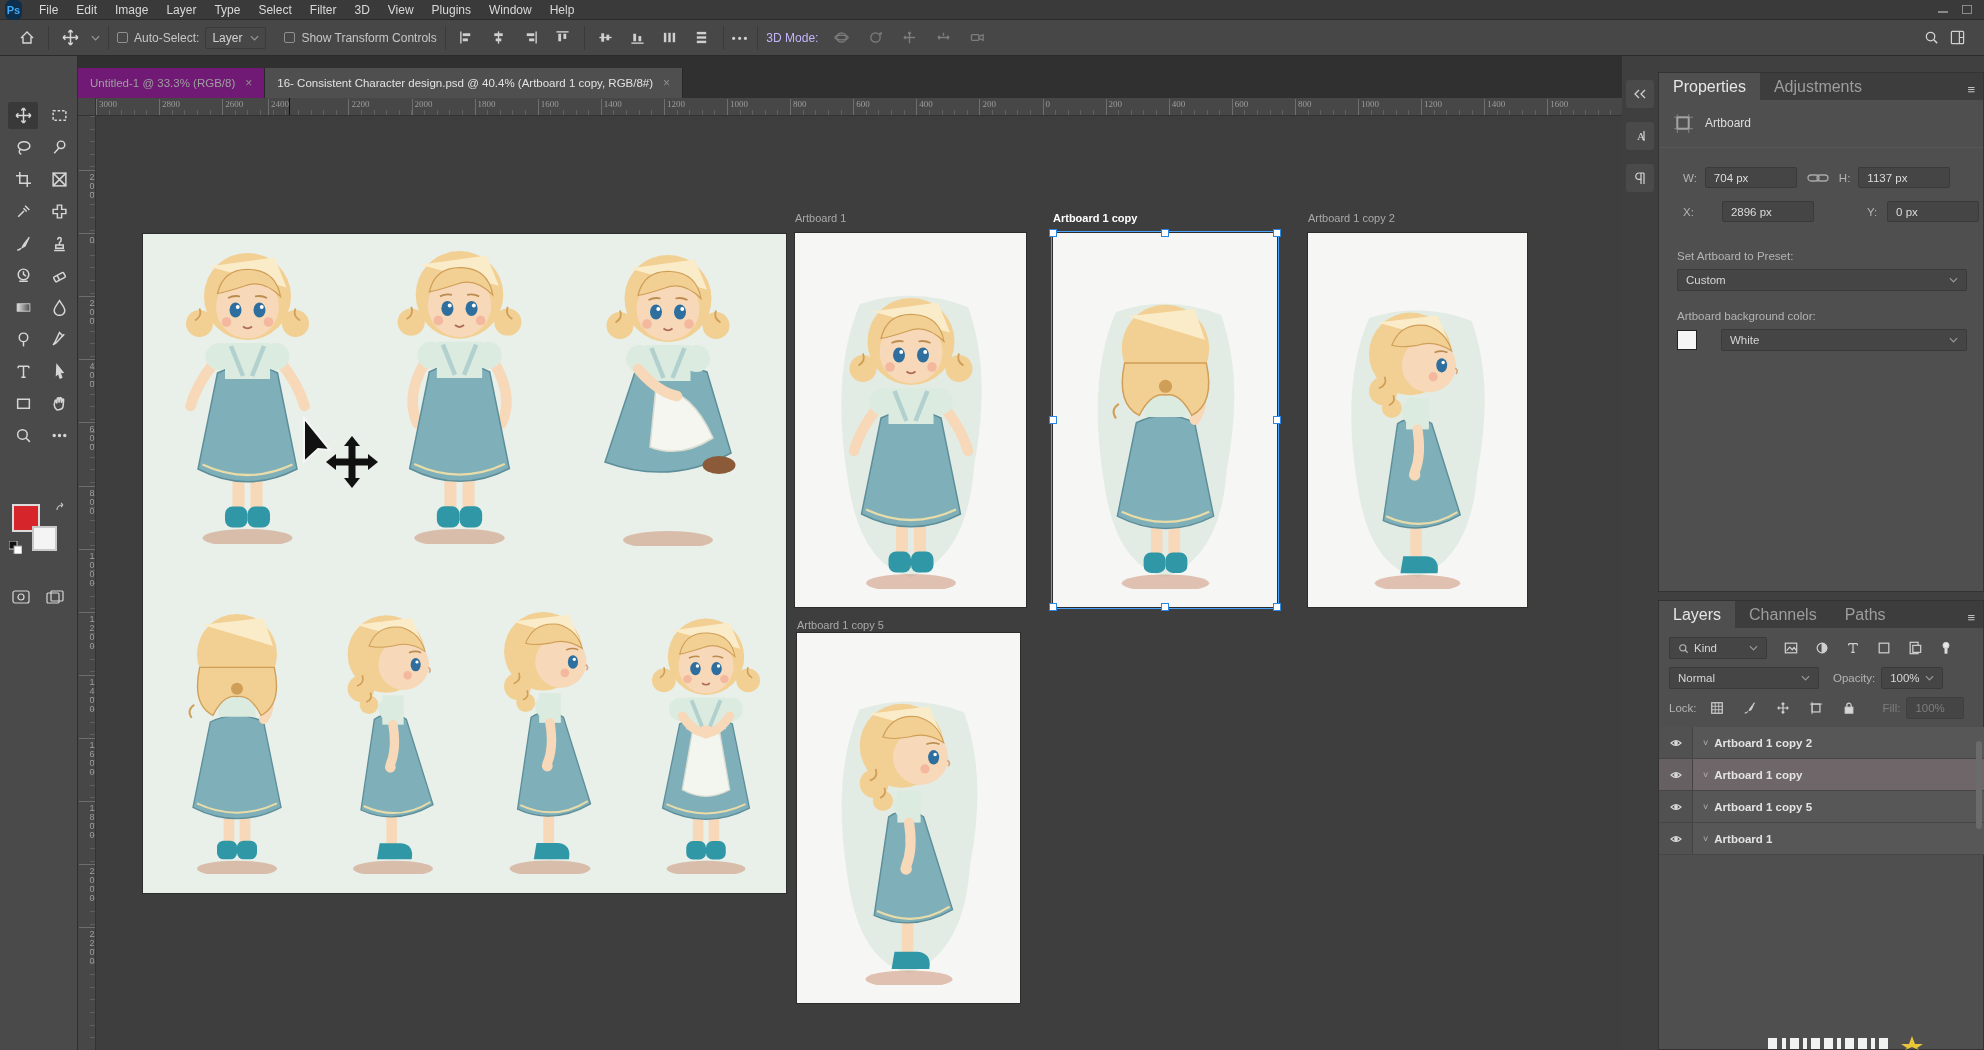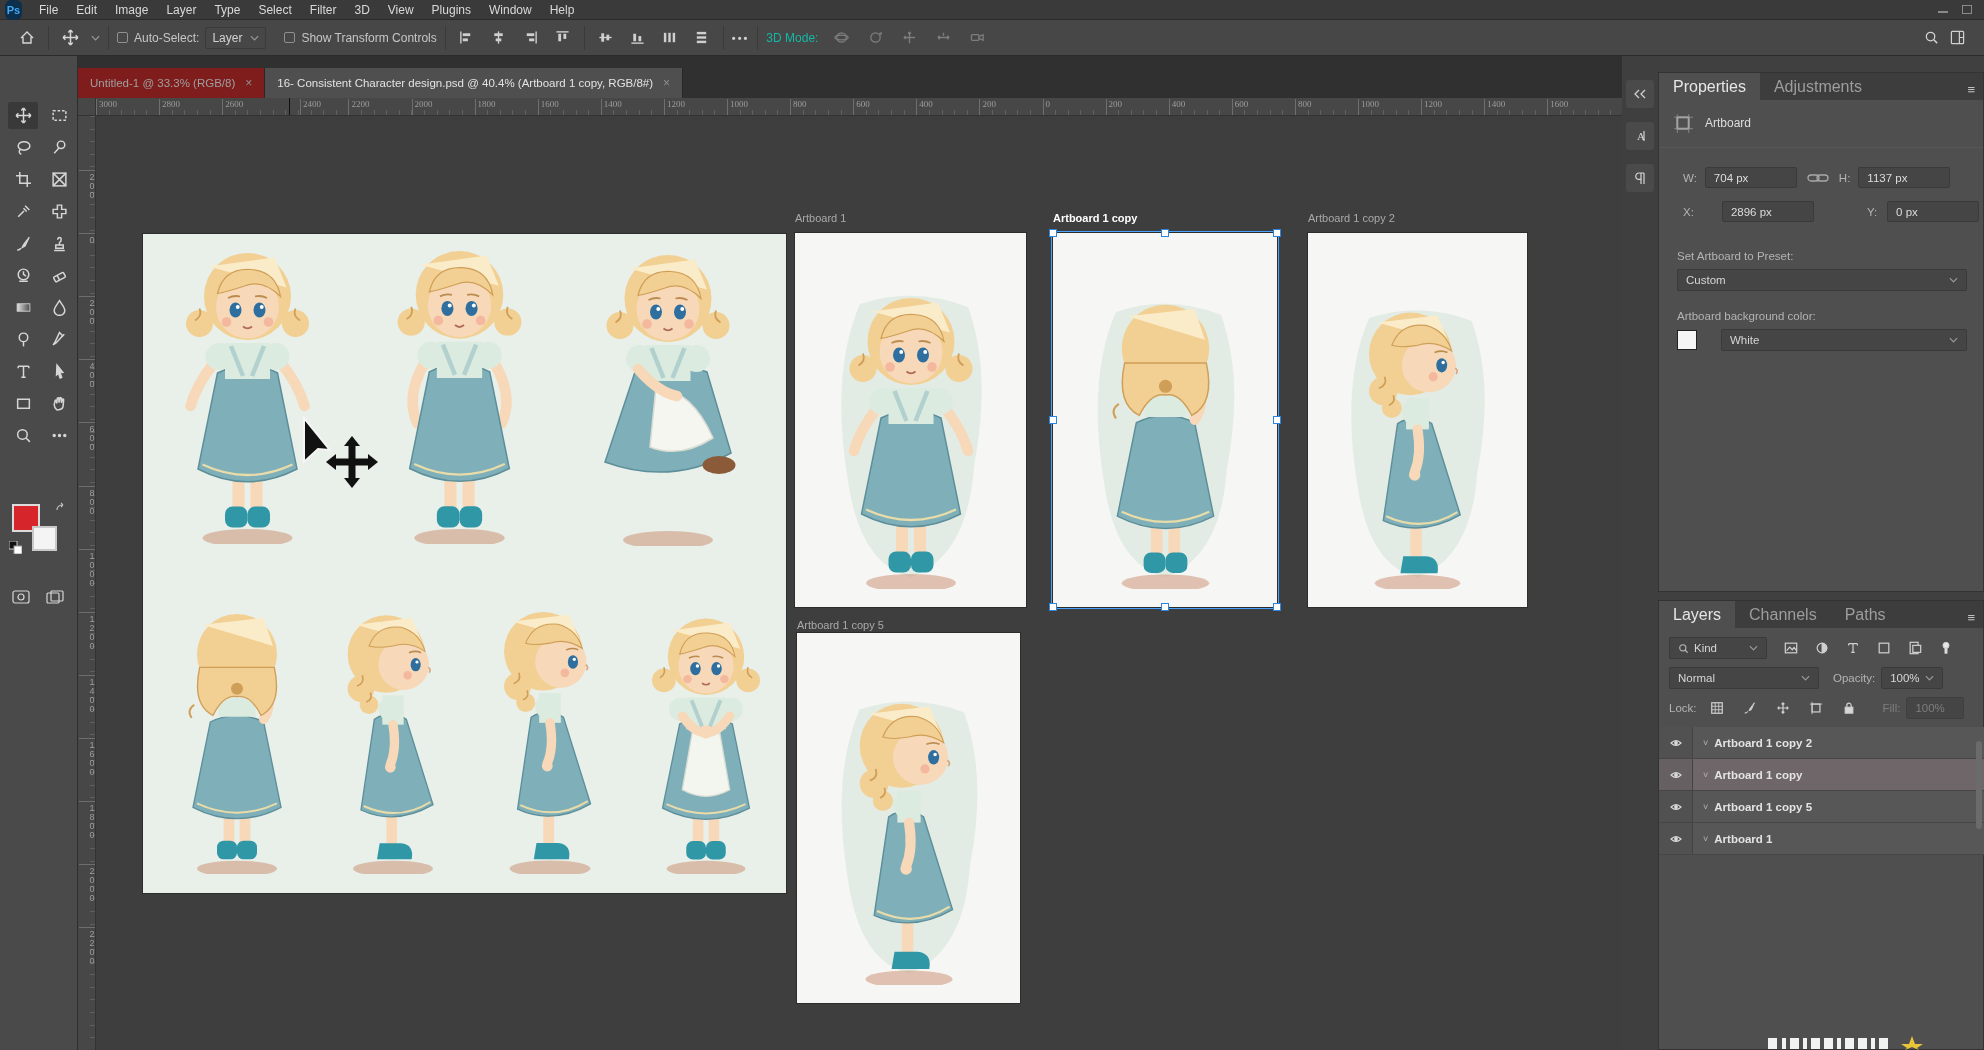--- a/index.html
+++ b/index.html
@@ -21,28 +21,28 @@
   .win-glyph { width:10px; height:9px; border:1px solid #8a8a8a; }
   .win-glyph.min { border:none; border-bottom:2px solid #8a8a8a; height:8px; }
 
   
   #optionsbar { left:0; top:20px; width:1984px; height:36px; background:#474747; border-bottom:1px solid #2b2b2b; display:flex; align-items:center; }
   .opt-sep { width:1px; height:24px; background:#565656; border-right:1px solid #3a3a3a; margin:0 8px; }
   .opt-icon { width:26px; height:26px; display:flex; align-items:center; justify-content:center; border-radius:2px; }
   .opt-icon.dim svg * { stroke:#7d7d7d; fill:none; }
   .checkbox { width:11px; height:11px; border:1px solid #909090; border-radius:2px; background:transparent; margin-right:6px; }
   .opt-label { color:#c6c6c6; font-size:12px; }
-  .opt-label.dim { color:#14b8a6; }
+  .opt-label.dim { color:#c4b5fd; }
   .dropbox { display:flex; align-items:center; background:#474747; border:1px solid #3a3a3a; border-radius:2px; height:22px; padding:0 6px; margin-left:6px; color:#d2d2d2; }
   .chev { margin-left:8px; }
   .dots { color:#d0d0d0; font-weight:bold; letter-spacing:2px; font-size:11px; }
 
   
   #tabbar { left:0; top:56px; width:1984px; height:42px; background:#303030; display:flex; align-items:flex-end; padding-left:78px; }
-  .doc-tab { height:30px; display:flex; align-items:center; padding:0 12px; font-size:11.5px; background:#7f1d1d; color:#9f9f9f; border-right:1px solid #282828; white-space:nowrap; }
+  .doc-tab { height:30px; display:flex; align-items:center; padding:0 12px; font-size:11.5px; background:#701a75; color:#9f9f9f; border-right:1px solid #282828; white-space:nowrap; }
   .doc-tab.active { background:#4f4f4f; color:#e2e2e2; }
   .tab-close { margin-left:10px; color:#8f8f8f; font-size:12px; }
 
   
   #toolbar { left:0; top:56px; width:78px; height:994px; background:#4a4a4a; border-right:1px solid #2e2e2e; }
   .tool { position:absolute; width:30px; height:27px; display:flex; align-items:center; justify-content:center; border-radius:2px; }
   .tool svg * { stroke:#d6d6d6; }
   .tool.active { background:#393939; }
   #fg-swatch { left:12px; top:448px; width:28px; height:28px; border:2px solid #dcdcdc; }
   #bg-swatch { left:32px; top:470px; width:25px; height:25px; background:#f4f4f4; border:2px solid #c9c9c9; }
@@ -440,21 +440,21 @@
         </svg>
       </div>
     </div>
 
   <div id="ruler-corner" class="abs"></div>
   <div id="ruler-top" class="abs">
     <div id="ruler-cursor-mark" style="left:193px"></div>
   <div class="rtick" style="left: 0px;">3000</div>
       <div class="rtick" style="left: 63.1px;">2800</div>
       <div class="rtick" style="left: 126.2px;">2600</div>
-      <div class="rtick" style="left: 204px;">2400</div>
+      <div class="rtick" style="left: 172px;">2400</div>
       <div class="rtick" style="left: 252.4px;">2200</div>
       <div class="rtick" style="left: 315.5px;">2000</div>
       <div class="rtick" style="left: 378.6px;">1800</div>
       <div class="rtick" style="left: 441.7px;">1600</div>
       <div class="rtick" style="left: 504.8px;">1400</div>
       <div class="rtick" style="left: 567.9px;">1200</div>
       <div class="rtick" style="left: 631px;">1000</div>
       <div class="rtick" style="left: 694.1px;">800</div>
       <div class="rtick" style="left: 757.2px;">600</div>
       <div class="rtick" style="left: 820.3px;">400</div>

